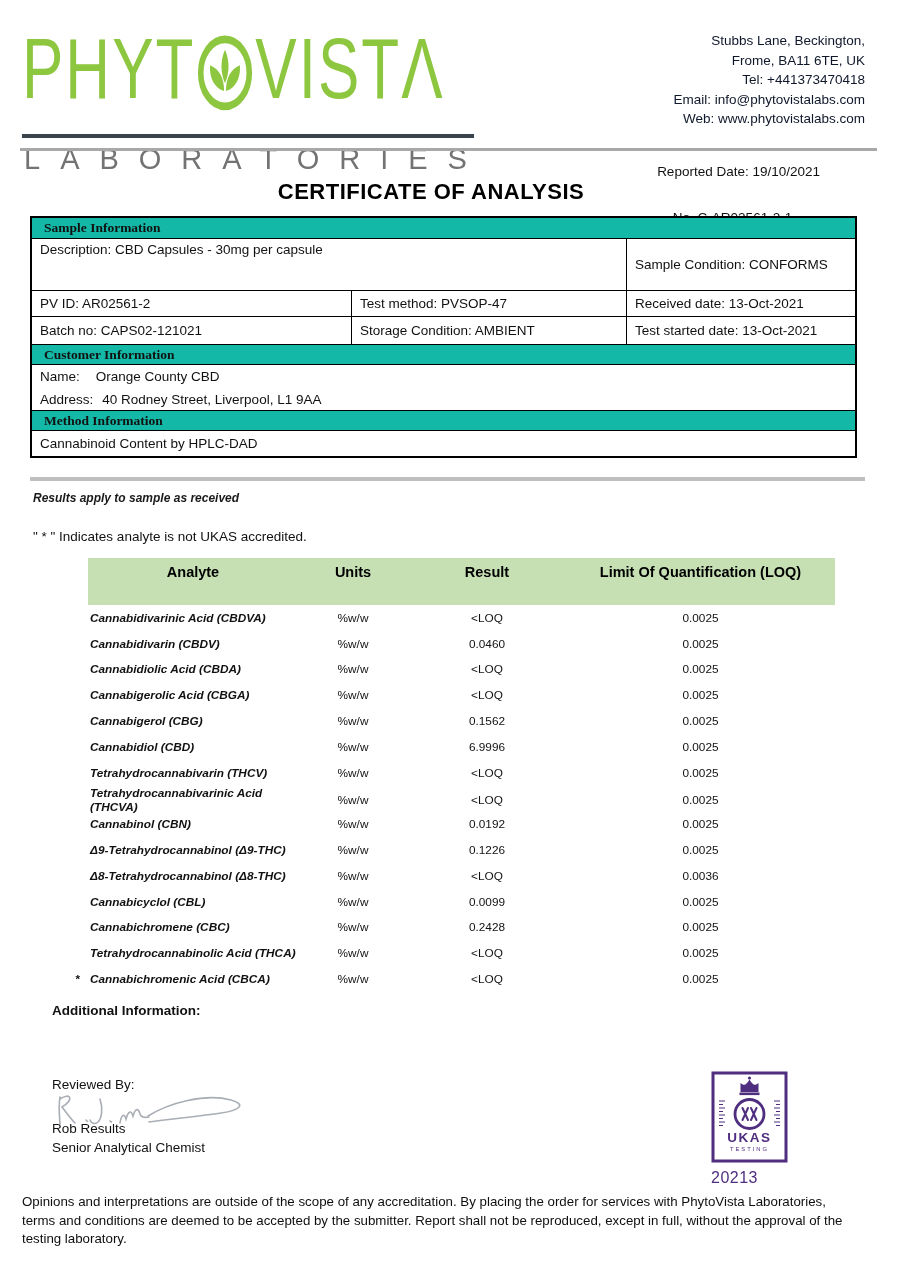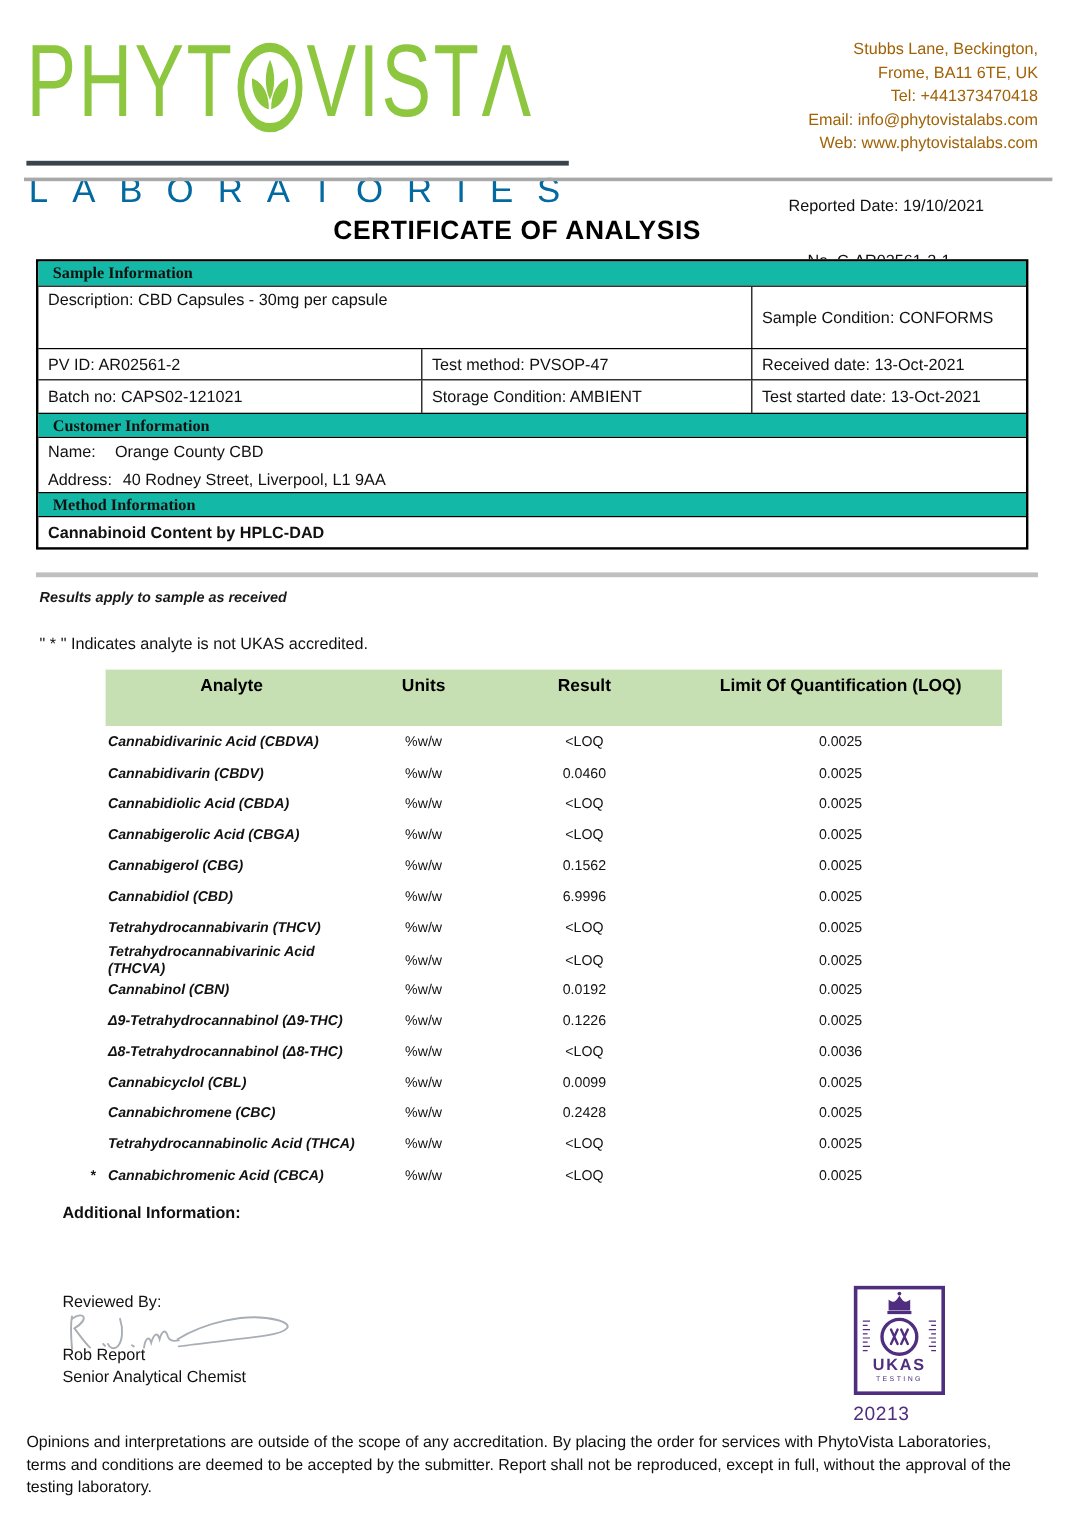--- a/index.html
+++ b/index.html
@@ -13,25 +13,25 @@
   .logo-block { position:absolute; left:22px; top:26px; }
   .logo-word {
     display:flex; align-items:flex-start; color:#8DC63F;
     font-size:62px; line-height:1; letter-spacing:2px; font-weight:400;
     transform:scaleY(1.38); transform-origin:top left; white-space:nowrap;
   }
   .logo-leaf { width:56px; height:56px; margin:6px 2px 0 2px; }
   .logo-underline { position:absolute; left:0; top:108px; width:452px; height:3.5px; background:#39444D; }
   .logo-sub {
     position:absolute; left:2px; top:117px; width:460px;
-    color:#0369a1; font-size:29px; letter-spacing:20px; white-space:nowrap;
+    color:#737373; font-size:29px; letter-spacing:20px; white-space:nowrap;
   }
   .contact-block {
     position:absolute; right:32px; top:31px; text-align:right;
-    font-size:13.5px; line-height:19.5px; color:#a16207;
+    font-size:13.5px; line-height:19.5px; color:#0f172a;
   }
   .rule-top { position:absolute; left:20px; top:148px; width:857px; height:3px; background:#A8A8A8; }
   
   .report-meta { position:absolute; left:645px; top:161px; width:175px; font-size:13.5px; line-height:21px; }
   .report-meta .line1 { text-align:right; }
   .report-meta .line2 { text-align:center;margin-top:25px; }
   .coa-title {
     position:absolute; left:16px; top:179px; width:830px; text-align:center;
     font-size:22px; font-weight:bold; letter-spacing:0.5px; color:#000;
   }
@@ -45,21 +45,21 @@
   .grid-3 { display:grid; grid-template-columns:320px 275px 1fr; border-top:1.5px solid #000; }
   .grid-3 > div { display:flex; align-items:center; padding-left:8px; }
   .r-pv { height:26px; } .r-batch { height:28px; }
   .grid-3 .c1, .grid-3 .c2 { border-right:1.5px solid #000; }
   .cust-cell { height:46px; border-top:1.5px solid #000; padding-left:8px; }
   .cust-line1 { padding-top:4px; }
   .cust-line2 { margin-top:8px; }
   .cust-cell .lbl { display:inline-block; }
   .cust-line1 .val { margin-left:16px; }
   .cust-line2 .val { margin-left:9px; }
-  .method-cell { height:26px; line-height:26px; border-top:1.5px solid #000; padding-left:8px;font-weight:bold; }
+  .method-cell { height:26px; line-height:26px; border-top:1.5px solid #000; padding-left:8px; }
   
   .rule-mid { position:absolute; left:30px; top:477px; width:835px; height:4px; background:#BFBFBF; }
   .results-note { position:absolute; left:33px; top:491px; font-size:12px; font-style:italic; font-weight:bold; color:#1a1a1a; }
   .accred-note { position:absolute; left:33px; top:529px; font-size:13.5px; }
   
   .results-table { position:absolute; left:88px; top:558px; width:747px; }
   .rt-header {
     display:grid; grid-template-columns:210px 110px 158px 269px;
     background:#C6E0B4; height:47px; padding-top:6px;
     font-weight:bold; font-size:14.5px; text-align:center; color:#000;
@@ -272,21 +272,21 @@
     <g fill="none" stroke="#a9aeb5" stroke-width="1.6" stroke-linecap="round">
       <path d="M12 38 C11 26 11 16 12 11"></path>
       <path d="M12 13 C22 6 27 13 14 21 C18 26 22 32 27 37"></path>
       <path d="M38 34 l1.5 1.5"></path>
       <path d="M52 13 c3 9 2 19 -2 23 c-3 3 -7 1 -8 -2"></path>
       <path d="M62 35 l1.5 1"></path>
       <path d="M72 37 c1 -7 4 -11 6 -4 c2 -7 5 -10 7 -3 c2 -7 5 -9 7 -2 c1 3 4 4 9 3"></path>
       <path d="M101 36 c22 -3 52 -6 72 -9 c20 -3 25 -9 10 -13 c-26 -7 -62 3 -83 16"></path>
     </g>
   </svg>
-  <div class="sign-name">Rob Report</div>
+  <div class="sign-name">Rob Results</div>
   <div class="sign-title">Senior Analytical Chemist</div>
 
   <div class="ukas-block">
     <svg width="77" height="92" viewBox="0 0 77 92">
       <rect x="2" y="2" width="73" height="88" fill="#ffffff" stroke="#4F2D7F" stroke-width="3"></rect>
       <circle cx="38.5" cy="7" r="1.6" fill="#4F2D7F"></circle>
       <path d="M29.5 21 L29.5 12 C33.5 15.5 35.5 13.5 38.5 8.5 C41.5 13.5 43.5 15.5 47.5 12 L47.5 21 Z" fill="#4F2D7F"></path>
       <rect x="28.5" y="21.5" width="20" height="2.6" fill="#4F2D7F"></rect>
       <g stroke="#4F2D7F" stroke-width="1">
         <line x1="8" y1="30" x2="14" y2="30"></line>

